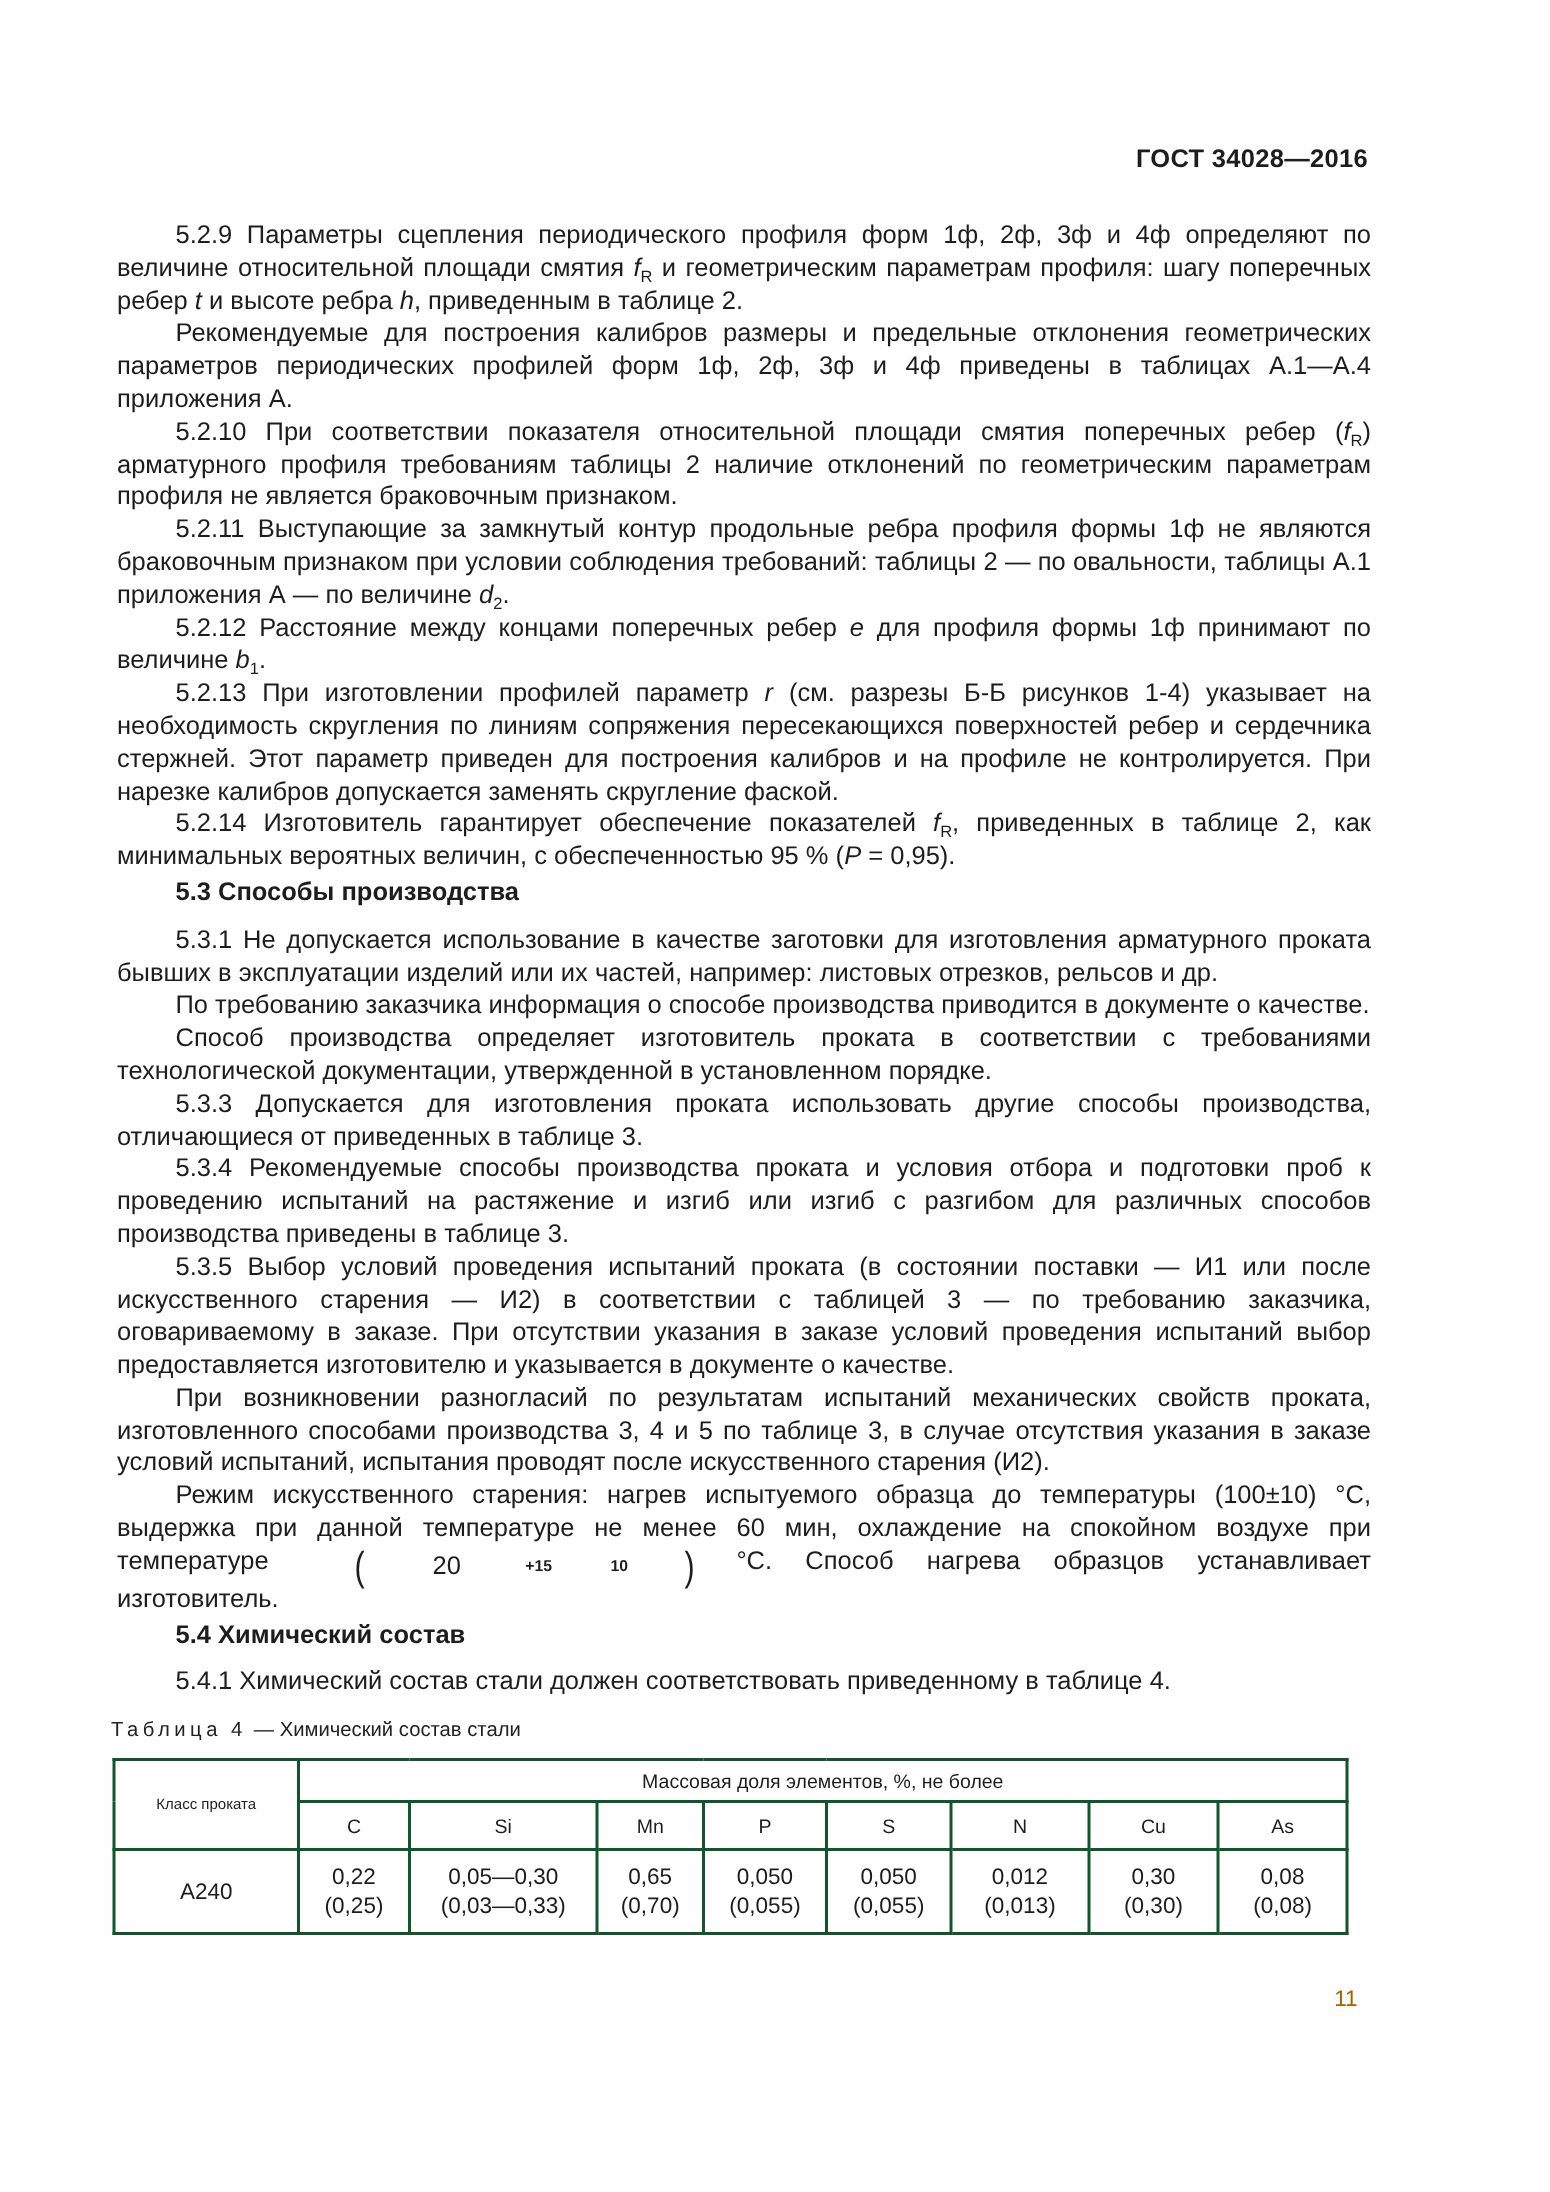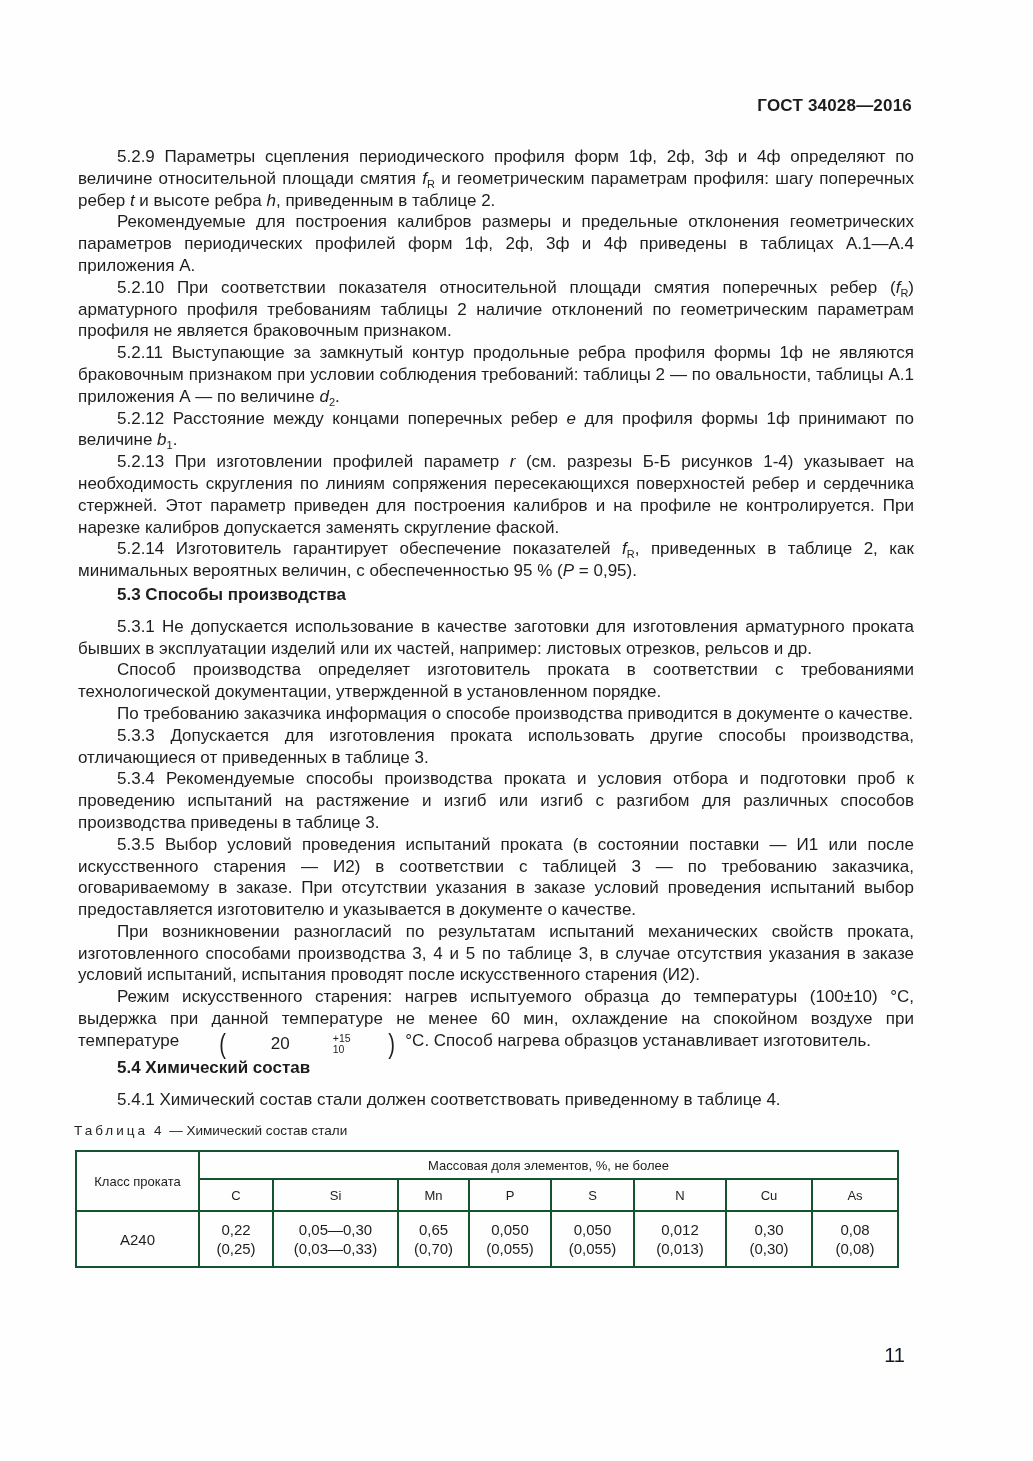--- a/index.html
+++ b/index.html
@@ -35,81 +35,80 @@
     margin:2px 0 10px 0;
     text-align:left;
   }
   .i { font-style:italic; }
   .sub { font-size:11px; vertical-align:-4px; line-height:0; }
 
   
   .tol { display:inline-flex; align-items:center; vertical-align:-7px; white-space:nowrap; }
   .tp { font-size:27px; font-weight:300; line-height:20px; transform:scaleX(0.75); }
   .tb { font-size:17px; }
-  .ts { display:inline-flex; flex-direction:column; font-size:10.5px; line-height:10.5px; margin:0 2px 0 4px; text-align:left; }
+  .ts { display:inline-flex; flex-direction:row; font-size:10.5px; line-height:10.5px; margin:0 2px 0 4px; text-align:left;font-weight:bold; }
 
   .tbl-caption { margin-top:13px; margin-left:-4px; font-size:13.5px; color:#222; }
   .tbl-caption .spaced { letter-spacing:3px; }
   .tbl-caption .cap-num { margin:0 4px 0 6px; }
 
   table.chem {
     border-collapse:collapse;
     table-layout:fixed;
     width:824px;
     margin-top:12px;
     margin-left:-3px;
     border:2px solid #2a2a2a;
   }
   table.chem th, table.chem td {
     border:2px solid #14532d;
     text-align:center;
     vertical-align:middle;
     font-weight:normal;
   }
   th.group-th { height:28px; font-size:13px; }
-  th.col1-th { font-size:13px; }
+  th.col1-th { font-size:10px; }
   tr.elem-row th { height:32px; font-size:13px; }
   tbody td {
     border-top:3px double #2a2a2a;
     height:56px;
     font-size:15px;
     line-height:19px;
     padding:4px 0;
   }
   td.grade-cell { font-size:15px; }
 
   .page-number {
     position:absolute;
     top:1324px;
     right:128px;
-    font-size:20px;
-    color:#0f172a;
-    margin-top:20px;
+    font-size:15px;
+    color:#a16207;
   }
 </style>
 </head>
 <body>
 
 <div class="page">
   <div class="content">
 
     <div class="doc-header">ГОСТ 34028—2016</div>
 
     <div class="body-text">
         <div class="para"><span>5.2.9 Параметры сцепления периодического профиля форм 1ф, 2ф, 3ф и 4ф определяют по величине относительной площади смятия </span><span class="i">f</span><span class="sub">R</span><span> и геометрическим параметрам профиля: шагу поперечных ребер </span><span class="i">t</span><span> и высоте ребра </span><span class="i">h</span><span>, приведенным в таблице 2.</span></div>
         <div class="para"><span>Рекомендуемые для построения калибров размеры и предельные отклонения геометрических параметров периодических профилей форм 1ф, 2ф, 3ф и 4ф приведены в таблицах А.1—А.4 приложения А.</span></div>
         <div class="para"><span>5.2.10 При соответствии показателя относительной площади смятия поперечных ребер (</span><span class="i">f</span><span class="sub">R</span><span>) арматурного профиля требованиям таблицы 2 наличие отклонений по геометрическим параметрам профиля не является браковочным признаком.</span></div>
         <div class="para"><span>5.2.11 Выступающие за замкнутый контур продольные ребра профиля формы 1ф не являются браковочным признаком при условии соблюдения требований: таблицы 2 — по овальности, таблицы А.1 приложения А — по величине </span><span class="i">d</span><span class="sub">2</span><span>.</span></div>
         <div class="para"><span>5.2.12 Расстояние между концами поперечных ребер </span><span class="i">e</span><span> для профиля формы 1ф принимают по величине </span><span class="i">b</span><span class="sub">1</span><span>.</span></div>
         <div class="para"><span>5.2.13 При изготовлении профилей параметр </span><span class="i">r</span><span> (см. разрезы Б-Б рисунков 1-4) указывает на необходимость скругления по линиям сопряжения пересекающихся поверхностей ребер и сердечника стержней. Этот параметр приведен для построения калибров и на профиле не контролируется. При нарезке калибров допускается заменять скругление фаской.</span></div>
         <div class="para"><span>5.2.14 Изготовитель гарантирует обеспечение показателей </span><span class="i">f</span><span class="sub">R</span><span>, приведенных в таблице 2, как минимальных вероятных величин, с обеспеченностью 95 % (</span><span class="i">P</span><span> = 0,95).</span></div>
         <div class="heading"><span>5.3 Способы производства</span></div>
         <div class="para"><span>5.3.1 Не допускается использование в качестве заготовки для изготовления арматурного проката бывших в эксплуатации изделий или их частей, например: листовых отрезков, рельсов и др.</span></div>
+        <div class="para"><span>По требованию заказчика информация о способе производства приводится в документе о качестве.</span></div>
         <div class="para"><span>Способ производства определяет изготовитель проката в соответствии с требованиями технологической документации, утвержденной в установленном порядке.</span></div>
-        <div class="para"><span>По требованию заказчика информация о способе производства приводится в документе о качестве.</span></div>
         <div class="para"><span>5.3.3 Допускается для изготовления проката использовать другие способы производства, отличающиеся от приведенных в таблице 3.</span></div>
         <div class="para"><span>5.3.4 Рекомендуемые способы производства проката и условия отбора и подготовки проб к проведению испытаний на растяжение и изгиб или изгиб с разгибом для различных способов производства приведены в таблице 3.</span></div>
         <div class="para"><span>5.3.5 Выбор условий проведения испытаний проката (в состоянии поставки — И1 или после искусственного старения — И2) в соответствии с таблицей 3 — по требованию заказчика, оговариваемому в заказе. При отсутствии указания в заказе условий проведения испытаний выбор предоставляется изготовителю и указывается в документе о качестве.</span></div>
         <div class="para"><span>При возникновении разногласий по результатам испытаний механических свойств проката, изготовленного способами производства 3, 4 и 5 по таблице 3, в случае отсутствия указания в заказе условий испытаний, испытания проводят после искусственного старения (И2).</span></div>
         <div class="para"><span>Режим искусственного старения: нагрев испытуемого образца до температуры (100±10) °С, выдержка при данной температуре не менее 60 мин, охлаждение на спокойном воздухе при температуре </span><span class="tol">
             <span class="tp">(</span>
             <span class="tb">20</span>
             <span class="ts">
               <span class="tt">+15</span>
               <span class="tu">10</span>

